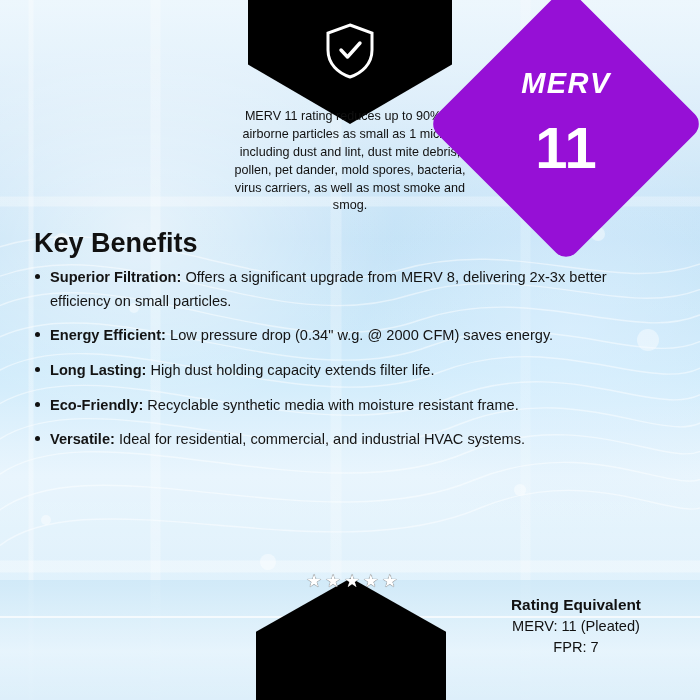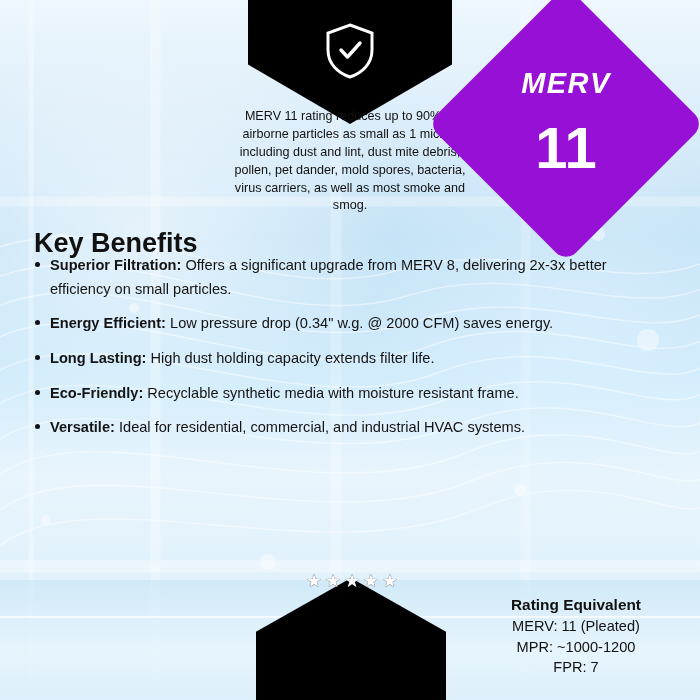--- a/index.html
+++ b/index.html
@@ -171,21 +171,21 @@
   
   .benefits-title {
     position: absolute;
     left: 34px; top: 228px;
     font-size: 27px;
     font-weight: 700;
     color: #111;
   }
   .benefits-list {
     position: absolute;
-    left: 34px; top: 254px;
+    left: 34px; top: 266px;
     width: 632px;
     margin: 0;
     padding: 0;
     list-style: none;
   }
   .benefit {
     position: relative;
     padding-left: 16px;
     font-size: 14.6px;
     line-height: 1.62;
@@ -318,17 +318,16 @@
     <span>★</span>
     <span>★</span>
     <span>★</span>
     <span>★</span>
     <span>★</span>
   </div>
 
   <div class="rating">
     <div class="rating-title">Rating Equivalent</div>
     <div class="rating-line">MERV: 11 (Pleated)</div>
-    <div class="rating-line">MPR: ~1000-1200</div>
     <div class="rating-line">FPR: 7</div>
   </div>
 
 </div>
 
 </body></html>

